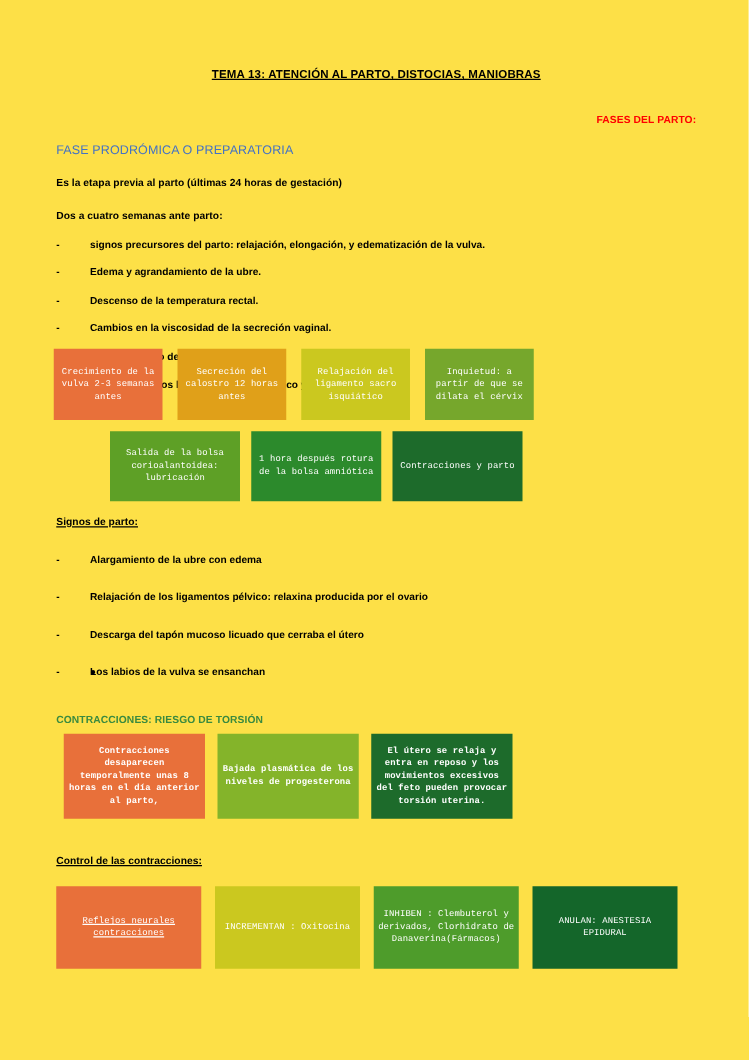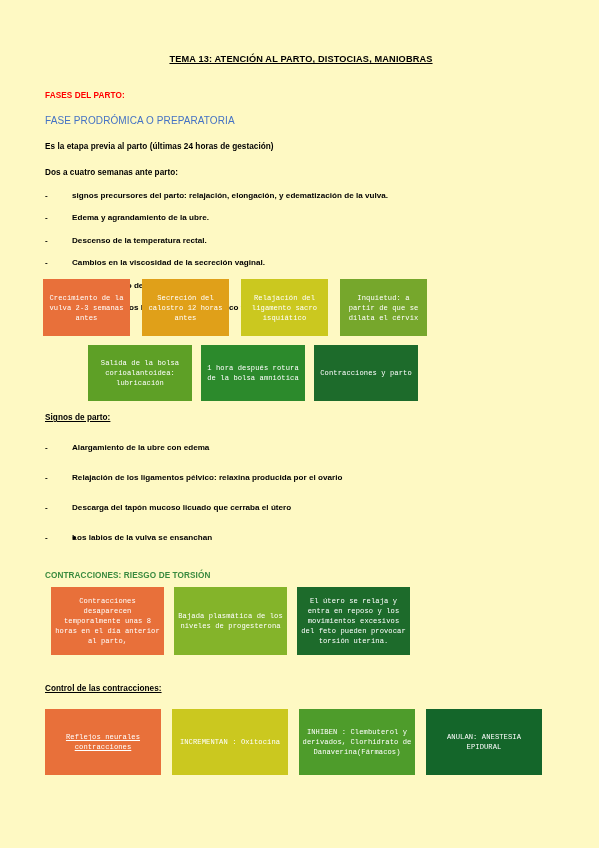--- a/index.html
+++ b/index.html
@@ -9,21 +9,21 @@
     background: #ffffff;
   }
   body {
     font-family: "Liberation Sans", sans-serif;
     color: #000000;
   }
   .page {
     position: relative;
     width: 599px;
     height: 848px;
-    background: #fef9c3;
+    background: #fde047;
     overflow: hidden;
     box-sizing: border-box;
     padding: 0;
   }
   .content {
     position: absolute;
     left: 45px;
     top: 0;
     width: 512px;
   }
@@ -39,20 +39,21 @@
     padding-top: 54px;
     color: #000;
   }
   .h-red {
     font-size: 8.2px;
     font-weight: bold;
     color: #ff0000;
     margin: 0;
     padding-top: 27px;
     letter-spacing: 0.1px;
+    text-align: right;
   }
   .h-blue {
     font-size: 10px;
     color: #4472c4;
     margin: 0;
     padding-top: 15px;
     letter-spacing: 0.1px;
   }
   .para-bold {
     font-size: 8.2px;
@@ -150,21 +151,21 @@
   #row-phase-1 .sbox { width: 87px; height: 57px; margin-right: 12px; }
   #row-phase-1 .sbox:last-child { margin-right: 0; }
 
   
   #row-phase-2 { left: 88px; top: 345px; }
   #row-phase-2 .sbox { width: 104px; height: 56px; margin-right: 9px; }
   #row-phase-2 .sbox:last-child { margin-right: 0; }
 
   
   #row-contractions { left: 51px; top: 587px; }
-  #row-contractions .sbox { width: 113px; height: 68px; margin-right: 10px; }
+  #row-contractions .sbox { width: 113px; height: 68px; margin-right: 10px; font-weight: bold; }
   #row-contractions .sbox:last-child { margin-right: 12px; }
 
   
   #row-control { left: 45px; top: 709px; }
   #row-control .sbox { width: 116px; height: 66px; margin-right: 11px; }
   #row-control .sbox:last-child { margin-right: 0; }
 
   .pos-signos { position: absolute; left: 45px; top: 413px; width: 512px; }
   .pos-contracciones { position: absolute; left: 45px; top: 571px; width: 512px; }
   .pos-control { position: absolute; left: 45px; top: 684px; width: 512px; }

